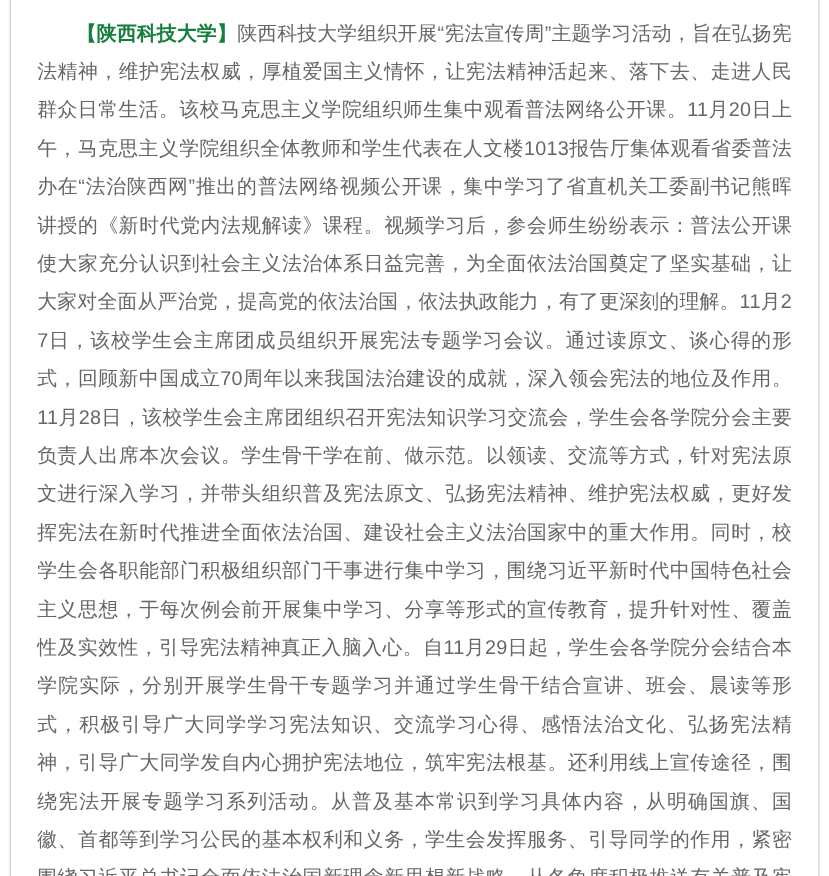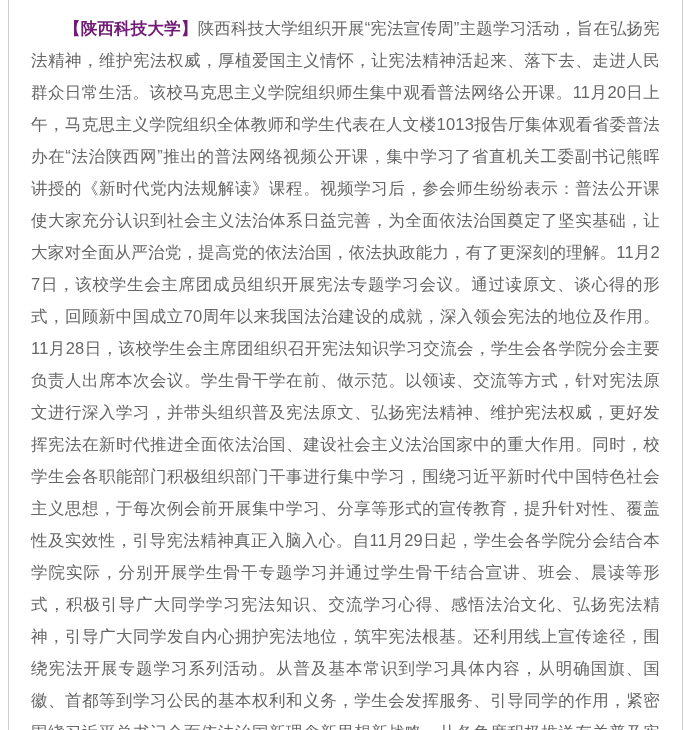--- a/index.html
+++ b/index.html
@@ -28,21 +28,21 @@
     color: #666666;
     font-size: 16.5px;
     line-height: 32px;
     text-align: justify;
     text-indent: 2em;
     letter-spacing: 0.2px;
     word-break: break-all;
   }
   .article-heading {
     font-weight: bold;
-    color: #701a75;
+    color: #15803d;
   }
 </style>
 </head>
 <body>
 
 <div class="article-page">
   <p class="article-paragraph"><span class="article-heading">【陕西科技大学】</span><span>陕西科技大学组织开展“宪法宣传周”主题学习活动，旨在弘扬宪法精神，维护宪法权威，厚植爱国主义情怀，让宪法精神活起来、落下去、走进人民群众日常生活。该校马克思主义学院组织师生集中观看普法网络公开课。11月20日上午，马克思主义学院组织全体教师和学生代表在人文楼1013报告厅集体观看省委普法办在“法治陕西网”推出的普法网络视频公开课，集中学习了省直机关工委副书记熊晖讲授的《新时代党内法规解读》课程。视频学习后，参会师生纷纷表示：普法公开课使大家充分认识到社会主义法治体系日益完善，为全面依法治国奠定了坚实基础，让大家对全面从严治党，提高党的依法治国，依法执政能力，有了更深刻的理解。11月27日，该校学生会主席团成员组织开展宪法专题学习会议。通过读原文、谈心得的形式，回顾新中国成立70周年以来我国法治建设的成就，深入领会宪法的地位及作用。11月28日，该校学生会主席团组织召开宪法知识学习交流会，学生会各学院分会主要负责人出席本次会议。学生骨干学在前、做示范。以领读、交流等方式，针对宪法原文进行深入学习，并带头组织普及宪法原文、弘扬宪法精神、维护宪法权威，更好发挥宪法在新时代推进全面依法治国、建设社会主义法治国家中的重大作用。同时，校学生会各职能部门积极组织部门干事进行集中学习，围绕习近平新时代中国特色社会主义思想，于每次例会前开展集中学习、分享等形式的宣传教育，提升针对性、覆盖性及实效性，引导宪法精神真正入脑入心。自11月29日起，学生会各学院分会结合本学院实际，分别开展学生骨干专题学习并通过学生骨干结合宣讲、班会、晨读等形式，积极引导广大同学学习宪法知识、交流学习心得、感悟法治文化、弘扬宪法精神，引导广大同学发自内心拥护宪法地位，筑牢宪法根基。还利用线上宣传途径，围绕宪法开展专题学习系列活动。从普及基本常识到学习具体内容，从明确国旗、国徽、首都等到学习公民的基本权利和义务，学生会发挥服务、引导同学的作用，紧密围绕习近平总书记全面依法治国新理念新思想新战略，从各角度积极推送有关普及宪法知识、加强法治教育的文章，做到多层次、有深度、真领会、筑根基。</span></p>
 </div>
 
 </body></html>

